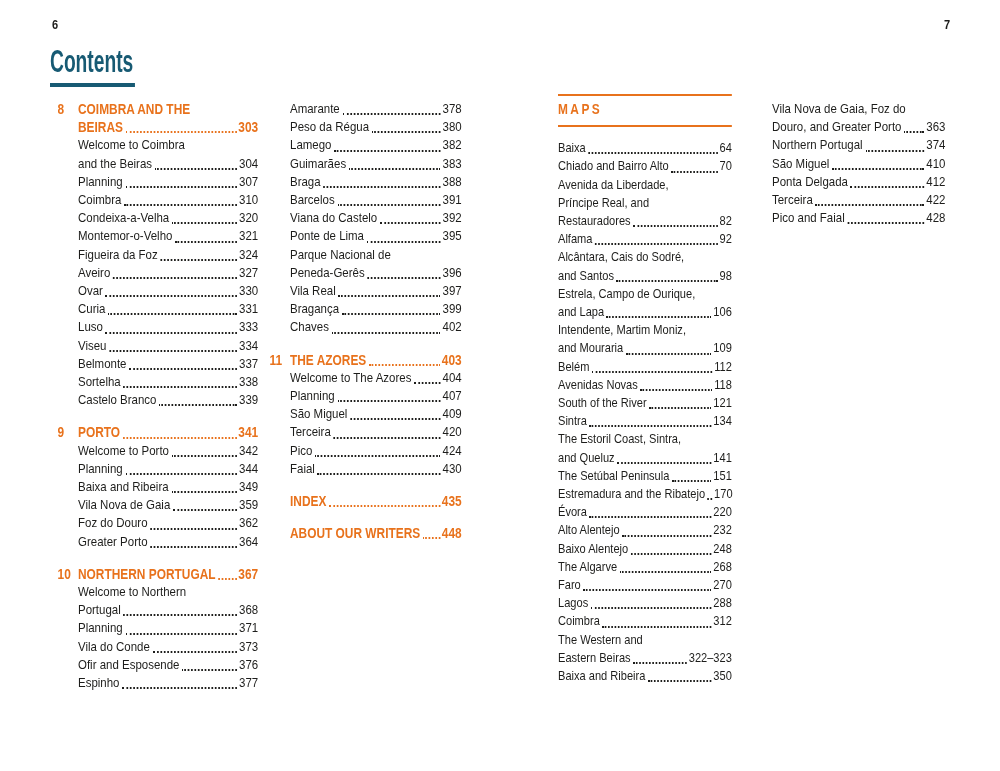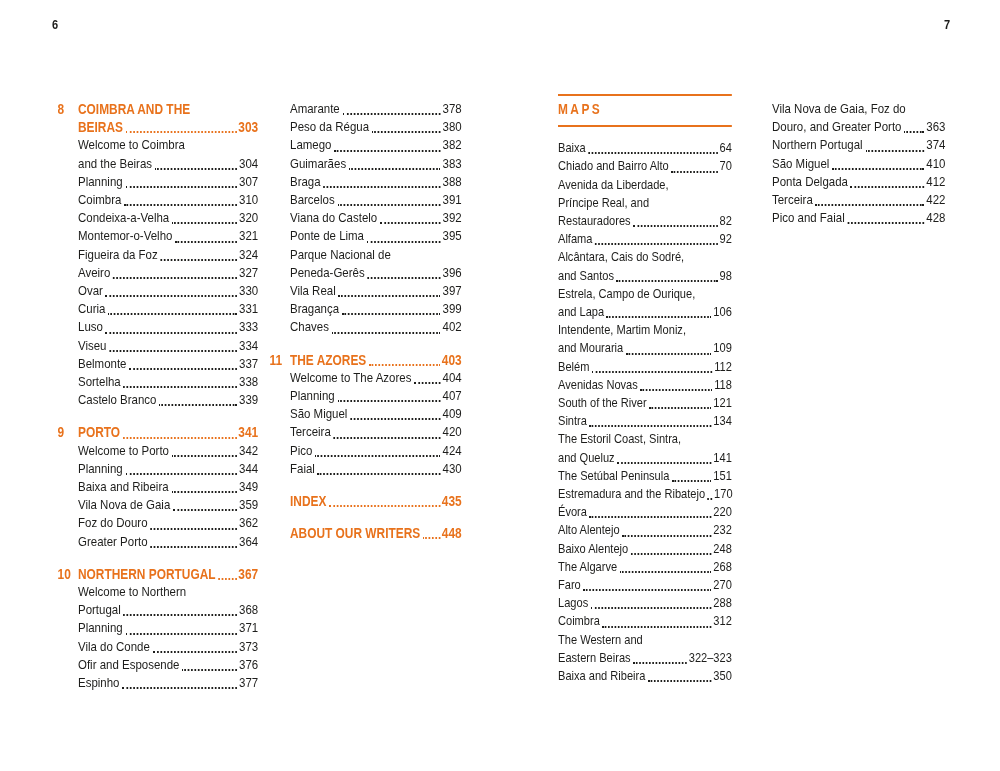--- a/index.html
+++ b/index.html
@@ -53,20 +53,23 @@
     color:#e8721c; font-weight:bold; font-size:14.5px; letter-spacing:3px;
   }
 </style>
 </head>
 <body>
 
 <div class="page">
   <div class="folio left">6</div>
   <div class="folio right">7</div>
 
+  <div class="title-wrap">
+    <span class="page-title">Contents</span>
+  </div>
 
   <div class="col" id="col-1">
       <div class="block chapter">
         <span class="chapnum">8</span>
         <div class="line"><span>COIMBRA AND THE</span></div>
         <div class="row">
           <span class="text">BEIRAS</span>
           <span class="dots"></span>
           <span class="pagenum">303</span>
         </div>

